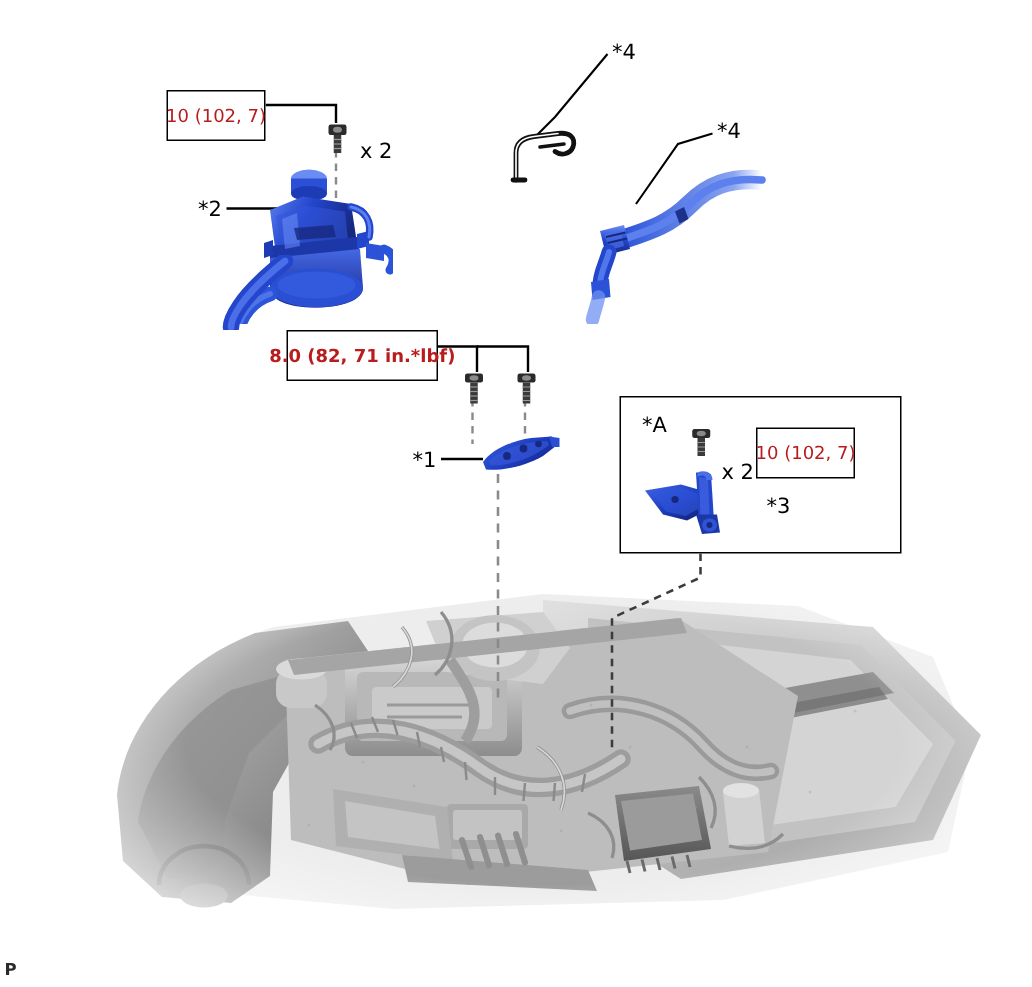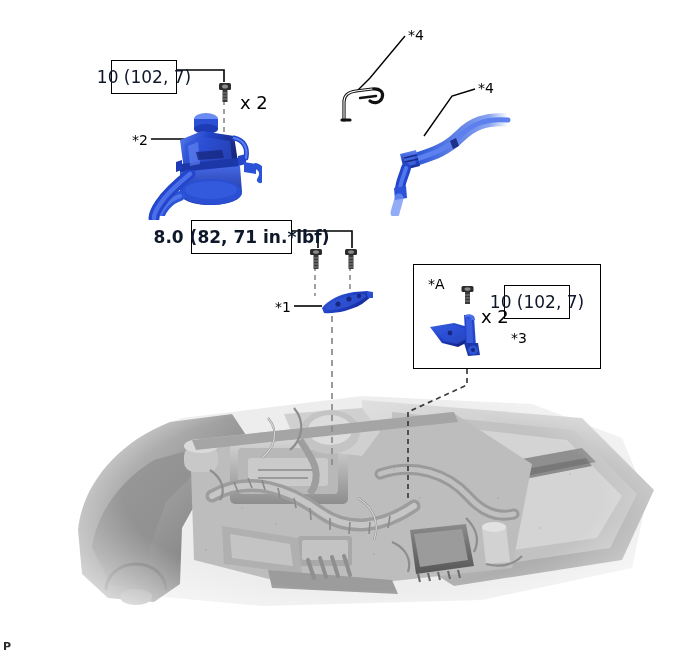--- a/index.html
+++ b/index.html
@@ -21,42 +21,42 @@
     position: absolute;
     left: 0;
     top: 0;
     width: 688px;
     height: 658px;
   }
   .callout-box {
     position: absolute;
     border: 1.6px solid #000000;
     background: #ffffff;
-    color: #0f172a;
-    font-size: 17px;
+    color: #b91c1c;
+    font-size: 12px;
     line-height: 1;
     display: flex;
     align-items: center;
     justify-content: center;
     padding: 16px 6px;
     box-sizing: border-box;
     white-space: nowrap;
     z-index: 40;
   }
   .ref-label {
     position: absolute;
     font-size: 14px;
     color: #000000;
     line-height: 1;
     white-space: nowrap;
     z-index: 40;
   }
   .qty-label {
     position: absolute;
-    font-size: 18px;
+    font-size: 14px;
     color: #000000;
     line-height: 1;
     white-space: nowrap;
     z-index: 40;
   }
   .inset-frame {
     position: absolute;
     border: 1.8px solid #000000;
     background: #ffffff;
     box-sizing: border-box;

